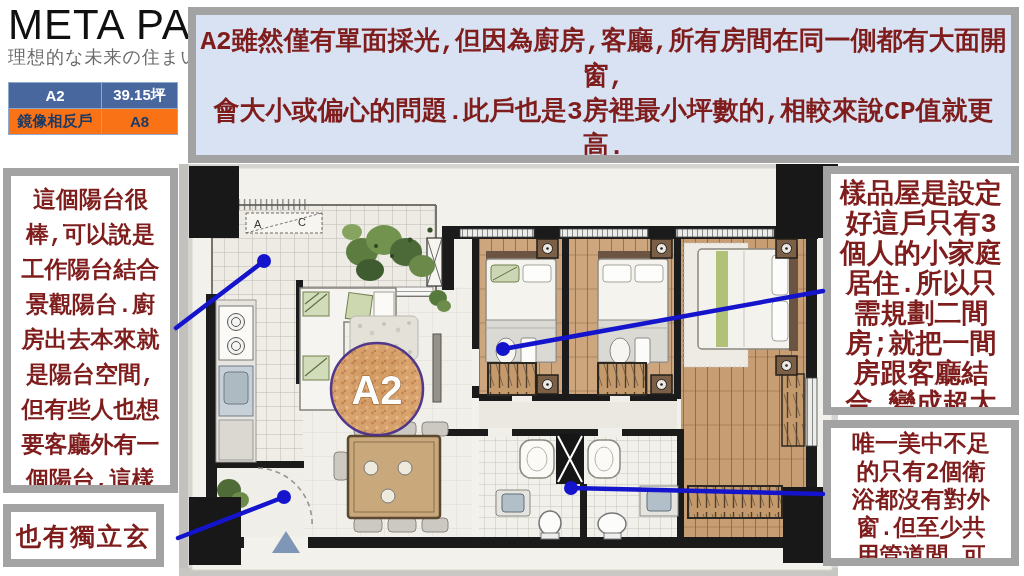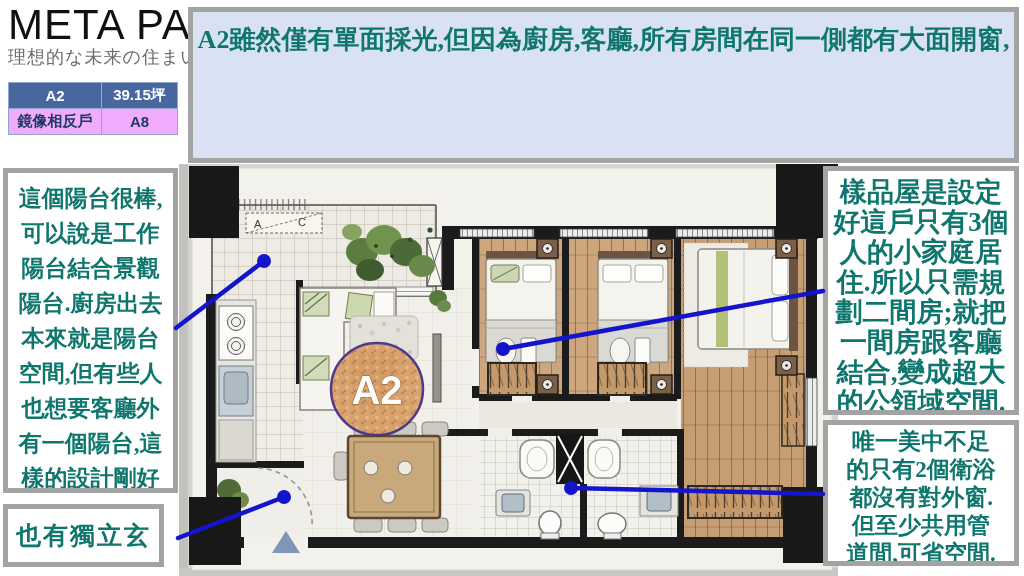--- a/index.html
+++ b/index.html
@@ -8,26 +8,26 @@
   .abs{position:absolute;box-sizing:border-box;}
 
   
   .brand{font-weight:normal;font-size:42px;letter-spacing:1px;color:#101010;line-height:34px;}
   .tagline{font-family:"Liberation Serif",serif;font-size:18px;color:#6b6b6b;letter-spacing:1px;margin-top:3px;}
 
   
   table.unit{border-collapse:collapse;width:170px;font-size:15px;font-weight:bold;}
   table.unit td{border:1px solid #8ea9cc;text-align:center;height:25px;padding:0;}
   table.unit tr.hd td{background:#49679f;color:#ffffff;}
-  table.unit tr.bd td{background:#f0abfc;color:#1c3a63;}
+  table.unit tr.bd td{background:#f97316;color:#1c3a63;}
   td.c1{width:55%;} td.c2{width:45%;}
 
   
-  .note{border:5px solid #a3a3a3;color:#0f766e;background:#ffffff;
-        font-family:Liberation Serif, serif;font-weight:600;
+  .note{border:8px solid #a3a3a3;color:#7f1d1d;background:#ffffff;
+        font-family:Liberation Mono, monospace;font-weight:600;
         text-align:center;word-break:break-all;overflow:hidden;}
   .note-top{left:188px;top:7px;width:831px;height:156px;background:#d9e2f2;
             font-size:26px;line-height:35px;padding-top:10px;}
   .note-left{left:3px;top:168px;width:175px;height:325px;font-size:23px;line-height:35px;padding:8px 5px;}
   .note-entry{left:3px;top:504px;width:161px;height:63px;font-size:25px;line-height:53px;letter-spacing:2px;}
   .note-r1{left:823px;top:166px;width:196px;height:249px;font-size:27px;line-height:30px;padding:6px 3px;}
   .note-r2{left:823px;top:420px;width:196px;height:146px;font-size:23px;line-height:28px;padding:3px 18px;}
 
   #plan{left:179px;top:164px;z-index:1;}
   .note{z-index:10;}
@@ -52,20 +52,21 @@
     <tr class="bd">
       <td class="c1">鏡像相反戶</td>
       <td class="c2">A8</td>
     </tr>
   </tbody>
     </table>
 </div>
 
 <div class="abs note note-top">
   <div>A2雖然僅有單面採光,但因為廚房,客廳,所有房間在同一側都有大面開窗,</div>
+  <div>會大小或偏心的問題.此戶也是3房裡最小坪數的,相較來說CP值就更高.</div>
 </div>
 <div class="abs note note-left">這個陽台很棒,可以說是工作陽台結合景觀陽台.廚房出去本來就是陽台空間,但有些人也想要客廳外有一個陽台,這樣的設計剛好能滿足.</div>
 <div class="abs note note-entry">也有獨立玄關</div>
 <div class="abs note note-r1">樣品屋是設定好這戶只有3個人的小家庭居住.所以只需規劃二間房;就把一間房跟客廳結合,變成超大的公領域空間.</div>
 <div class="abs note note-r2">唯一美中不足的只有2個衛浴都沒有對外窗.但至少共用管道間,可省空間.</div>
 
 <svg id="plan" class="abs" width="659" height="412" viewBox="179 164 659 412">
   <defs>
     <pattern id="tileBal" width="14" height="14" patternUnits="userSpaceOnUse">
       <path d="M14 0H0V14" fill="none" stroke="#bcbab1" stroke-width="1"></path>

